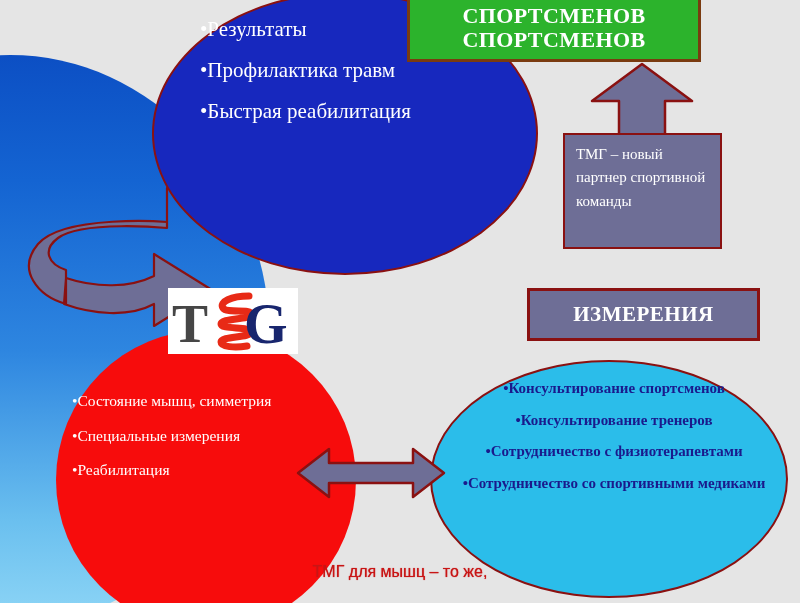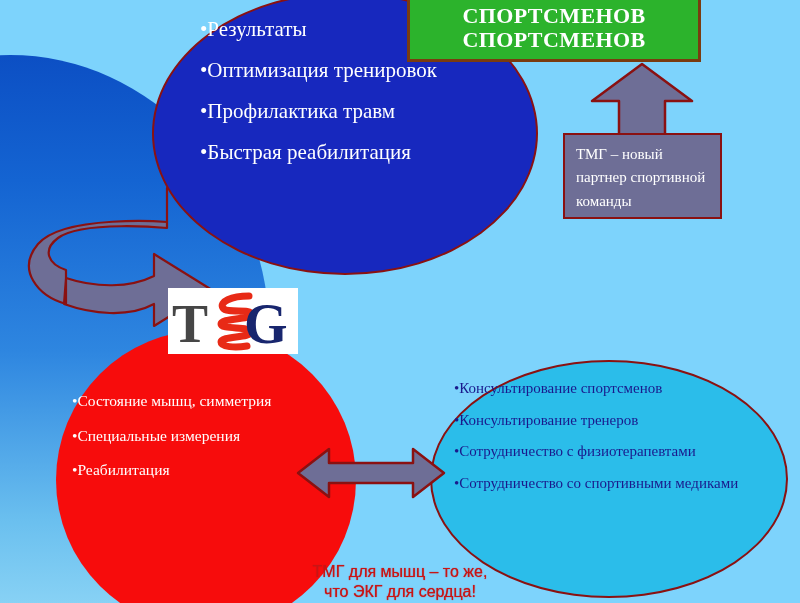--- a/index.html
+++ b/index.html
@@ -1,21 +1,21 @@
 <!DOCTYPE html>
 <html><head>
 <meta charset="utf-8">
 <style>
   html,body{margin:0;padding:0;}
   body{
     width:800px;height:603px;overflow:hidden;
     font-family:"Liberation Serif", serif;
     background:#9AFE63;
   }
-  #slide{position:relative;width:800px;height:603px;overflow:hidden;background:#7dd3fc;}
+  #slide{position:relative;width:800px;height:603px;overflow:hidden;background:#e5e5e5;}
 
   
   .blue-blob{
     position:absolute;
     left:-250px;top:55px;
     width:520px;height:570px;
     border-radius:50%;
     background:linear-gradient(to bottom,#0C4FC4 0%,#1464D2 22%,#2E86E0 52%,#6BC0EF 82%,#8FD6F6 100%);
   }
 
@@ -42,21 +42,21 @@
     position:absolute;left:46px;top:24px;width:330px;
     color:#FFFFFF;font-size:21px;line-height:1.05;
   }
   .blue-ellipse .lst .li{margin-bottom:19px;white-space:nowrap;}
   .up-arrow-shape{
     position:absolute;left:588px;top:61px;width:108px;height:84px;
   }
 
   
   .tmg-box{
-    position:absolute;left:563px;top:133px;width:159px;height:86px;
+    position:absolute;left:563px;top:133px;width:159px;height:116px;
     background:#6E6E96;border:2px solid #8A1111;box-sizing:border-box;
   }
   .tmg-box .txt{
     position:absolute;left:11px;top:8px;width:140px;
     color:#FFFFFF;font-size:15px;line-height:1.55;
   }
 
   
   .meas-box{
     position:absolute;left:527px;top:288px;width:233px;height:53px;
@@ -66,21 +66,21 @@
   .meas-box .ttl{color:#FFFFFF;font-weight:bold;font-size:21px;letter-spacing:0.5px;}
 
   
   .cyan-ellipse{
     position:absolute;left:430px;top:360px;width:358px;height:238px;
     border-radius:50%;
     background:#2BBDEA;border:2px solid #8A1111;box-sizing:border-box;
   }
   .cyan-ellipse .lst{
     position:absolute;left:22px;top:18px;width:320px;
-    color:#1A1A8C;font-size:15px;line-height:1.18;font-weight:400;
+    color:#1A1A8C;font-size:15px;line-height:1.18;font-weight:700;text-align:center;
   }
   .cyan-ellipse .lst .li{margin-bottom:14px;}
 
   
   .red-circle{
     position:absolute;left:56px;top:330px;width:300px;height:300px;
     border-radius:50%;
     background:#F70C0C;
   }
   .red-circle .lst{
@@ -126,41 +126,43 @@
   <div class="blue-blob"></div>
 
   <svg class="curve-arrow" viewBox="0 0 240 170">
     <path d="M163,10 L163,44 C163,44 60,36 34,66 C12,92 34,118 62,126 L62,92 C44,86 38,72 54,60 C78,42 163,50 163,50 Z
              M60,126 C88,136 124,140 150,126 L150,148 L208,112 L150,76 L150,98 C126,110 92,110 62,100 Z" fill="#6E6E96" stroke="#8A1111" stroke-width="2.2" stroke-linejoin="round"></path>
   </svg>
 
   <div class="blue-ellipse">
     <div class="lst">
       <div class="li">•<span>Результаты</span></div>
-      <div class="li">•<span>Оптимизация тренировок</span></div>
       <div class="li">•<span>Профилактика травм</span></div>
       <div class="li">•<span>Быстрая реабилитация</span></div>
     </div>
   </div>
 
   <div class="header-box">
     <div class="ttl">
       <div>СПОРТСМЕНОВ</div>
       <div>СПОРТСМЕНОВ</div>
     </div>
   </div>
 
   <svg class="up-arrow-shape" viewBox="0 0 108 84">
     <path d="M54,3 L104,40 L77,40 L77,83 L31,83 L31,40 L4,40 Z" fill="#6E6E96" stroke="#8A1111" stroke-width="2.5" stroke-linejoin="round"></path>
   </svg>
 
   <div class="tmg-box">
     <div class="txt">ТМГ – новый партнер спортивной команды</div>
   </div>
 
+  <div class="meas-box">
+    <div class="ttl">ИЗМЕРЕНИЯ</div>
+  </div>
 
   <div class="cyan-ellipse">
     <div class="lst">
       <div class="li">•<span>Консультирование спортсменов</span></div>
       <div class="li">•<span>Консультирование тренеров</span></div>
       <div class="li">•<span>Сотрудничество с физиотерапевтами</span></div>
       <div class="li">•<span>Сотрудничество со спортивными медиками</span></div>
     </div>
   </div>
 
@@ -179,16 +181,15 @@
   <div class="logo">
     <span class="L-T">T</span>
     <svg class="L-m" width="44" height="62" viewBox="0 0 44 62">
       <path d="M36,6 C18,6 6,12 10,18 C14,24 38,18 38,24 C38,30 8,28 8,34 C8,40 38,36 38,42 C38,48 8,46 8,52 C8,57 22,58 34,56" fill="none" stroke="#E82A16" stroke-width="7" stroke-linecap="round"></path>
     </svg>
     <span class="L-G">G</span>
   </div>
 
   <div class="slogan">
     <div>ТМГ для мышц – то же,</div>
-    <div>что ЭКГ для сердца!</div>
   </div>
 
 </div>
 
 </body></html>

